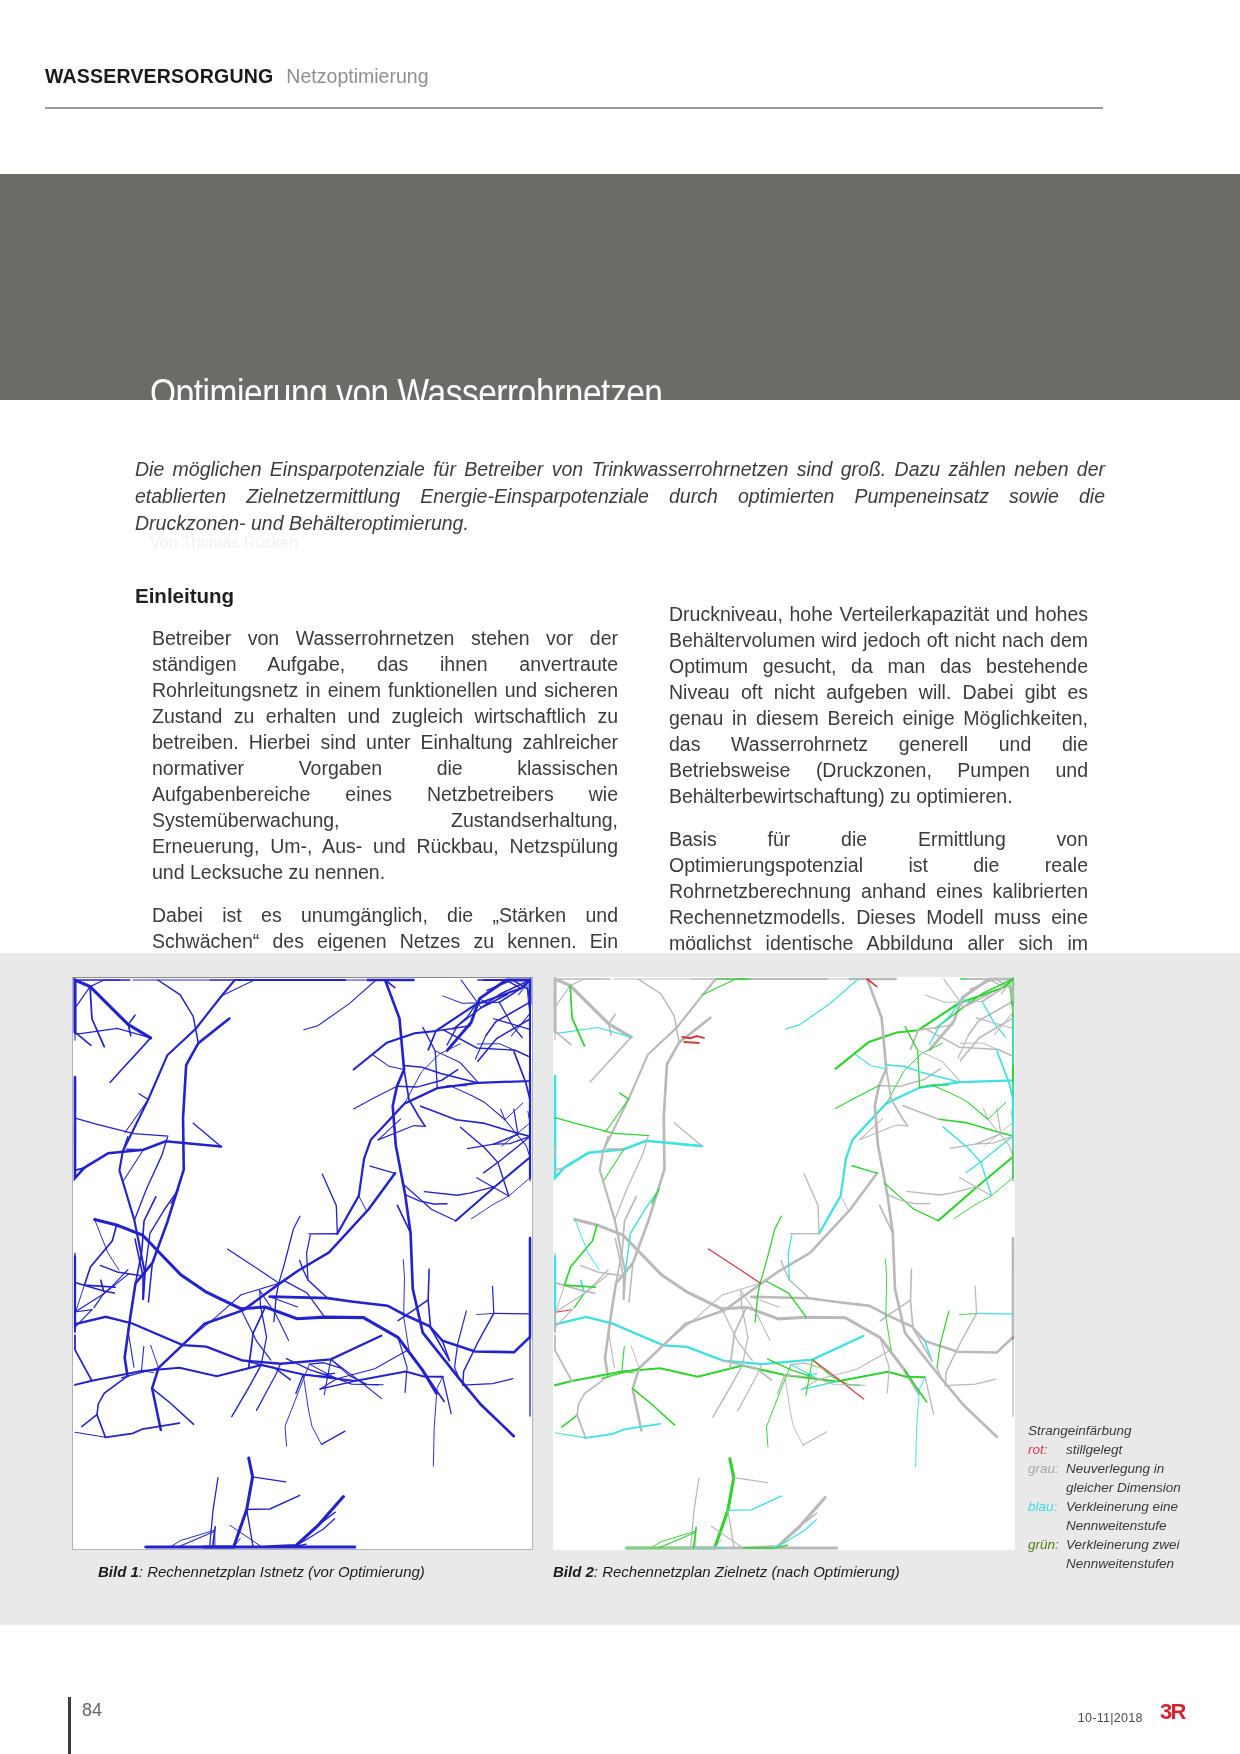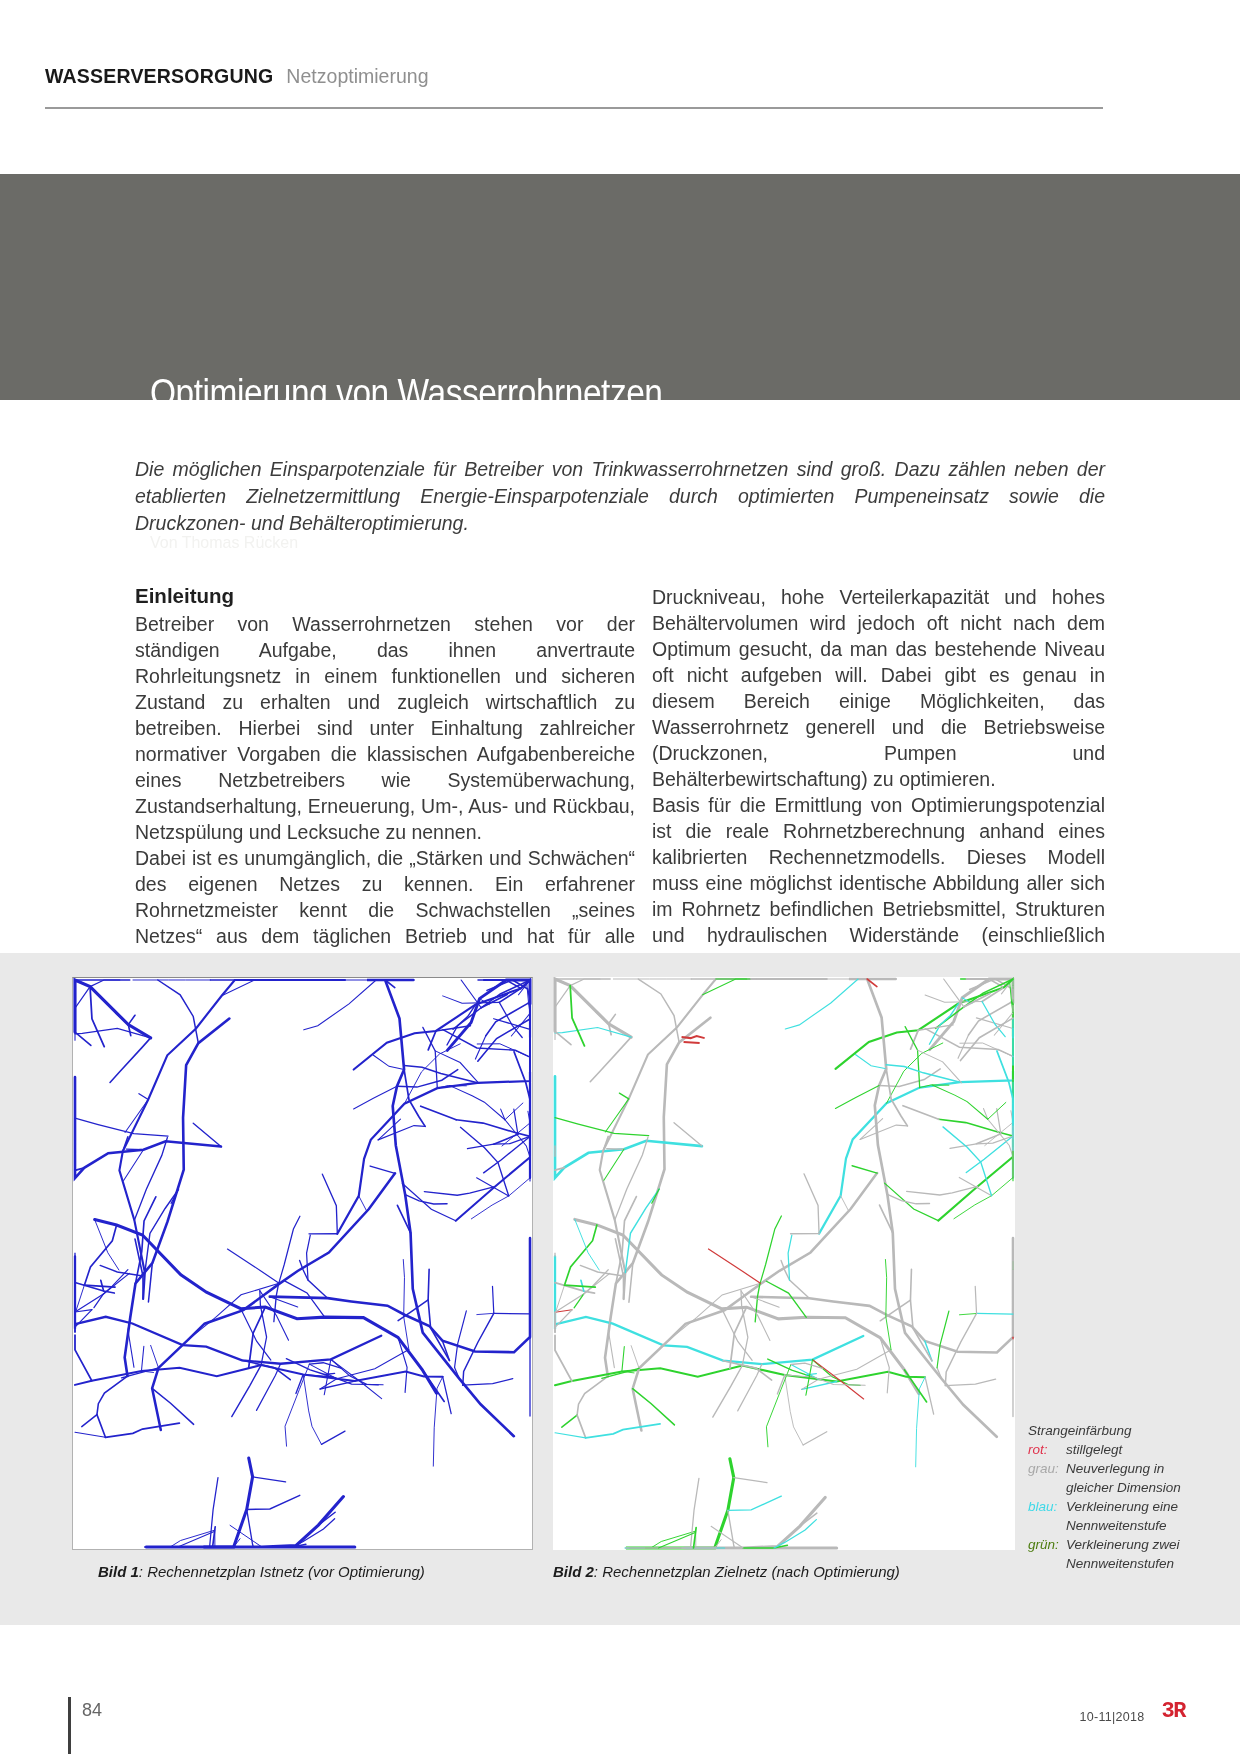--- a/index.html
+++ b/index.html
@@ -21,21 +21,21 @@
 
   
   .abstract{left:135px;top:456px;width:970px;font-style:italic;font-size:19.5px;line-height:27px;
             text-align:justify;color:#3c3c3c;}
 
   
   .col{font-size:19.5px;line-height:26px;text-align:justify;color:#3b3b3b;overflow:hidden;}
   .col-left{left:135px;top:583px;width:500px;max-height:368px;}
   .col-right{left:652px;top:584px;width:453px;max-height:366px;}
   .col h3{margin:0 0 3px 0;font-size:20.5px;line-height:25px;color:#1f1f1f;}
-  .col p{margin:0;}
+  .col p{margin:17px;}
 
   
   .band{left:0;top:953px;width:1240px;height:672px;background:#e9e9e9;}
   .panel{background:#ffffff;}
   .panel1{left:72px;top:977px;width:461px;height:573px;border:1px solid #b2b2b2;border-top-color:#8a8a8a;box-sizing:border-box;}
   .panel2{left:553px;top:977px;width:462px;height:573px;}
   .panel svg{display:block;width:100%;height:100%;}
 
   
   .legend{left:1028px;top:1421px;width:175px;font-style:italic;font-size:13.5px;line-height:19px;color:#3a3a3a;}
@@ -48,21 +48,21 @@
   .caption{font-size:15px;font-style:italic;color:#1c1c1c;white-space:nowrap;}
   .caption1{left:66px;top:1563px;margin-left:32px;}
   .caption2{left:553px;top:1563px;}
   .caption b{font-weight:bold;}
 
   
   .footer-bar{left:68px;top:1697px;width:3px;height:57px;background:#3f3f3f;}
   .page-number{left:82px;top:1700px;font-size:18px;color:#666666;}
   .footer-right{left:1000px;top:1699px;width:185px;display:flex;align-items:flex-end;justify-content:flex-end;gap:17px;}
   .issue{font-size:12.5px;color:#4a4a4a;letter-spacing:.3px;}
-  .logo{font-size:22px;font-weight:800;letter-spacing:-1.5px;font-family:Liberation Mono, monospace;}
+  .logo{font-size:22px;font-weight:800;letter-spacing:-1.5px;}
 </style>
 </head>
 <body>
 
 <div class="page">
 
   <div class="abs kicker-row">
     <span class="kicker">WASSERVERSORGUNG</span><span class="kicker-section">Netzoptimierung</span>
   </div>
   <div class="abs header-rule"></div>

